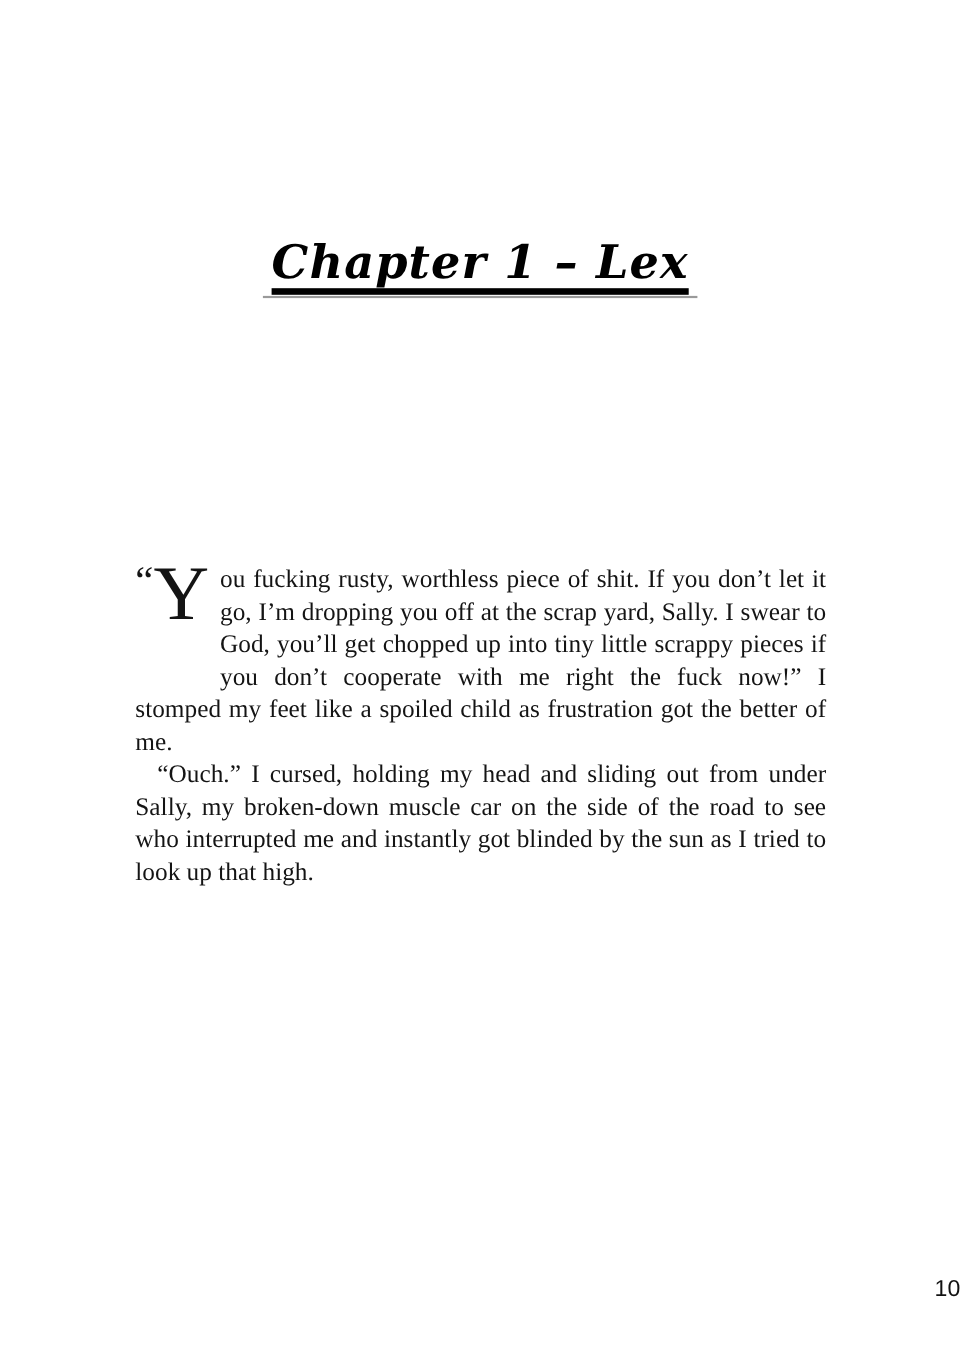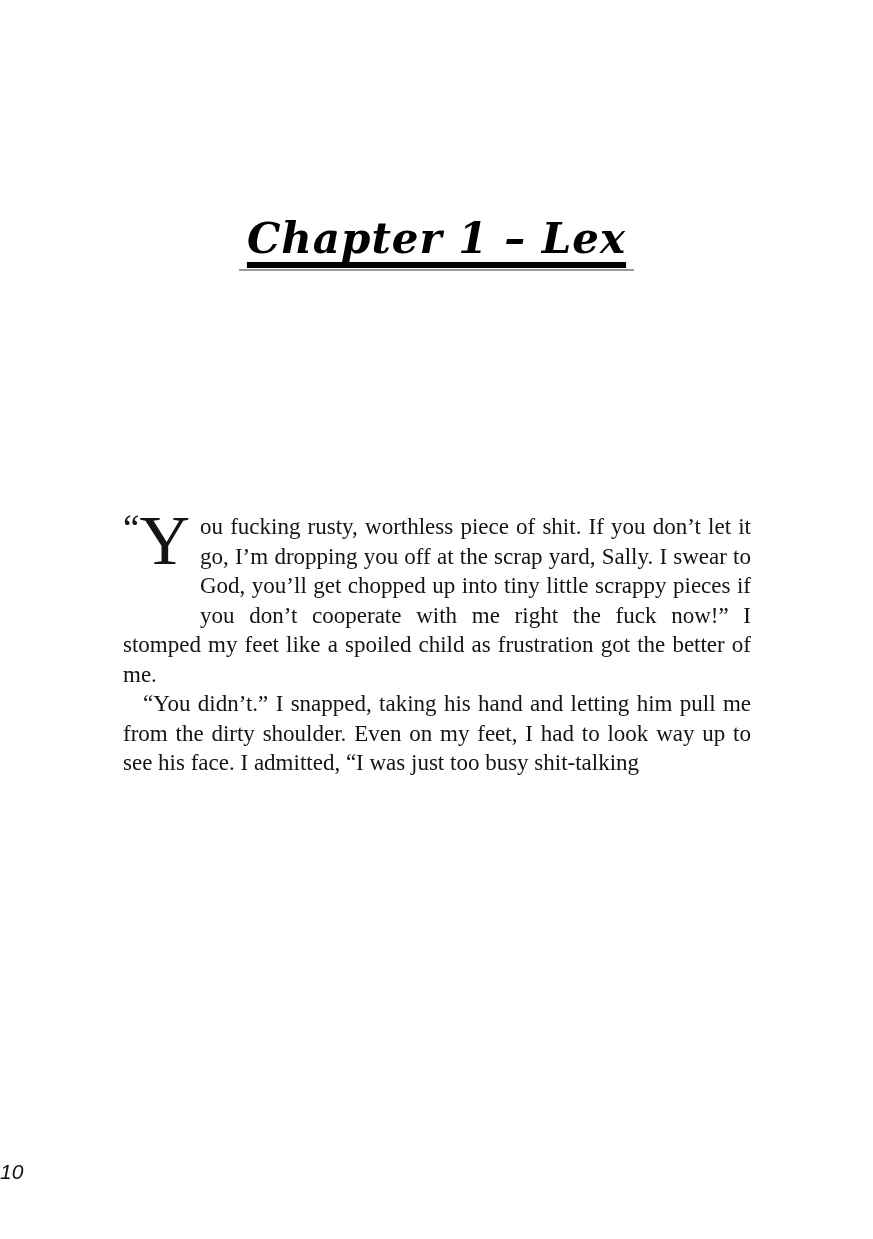--- a/index.html
+++ b/index.html
@@ -74,42 +74,41 @@
     line-height: 70px;
     margin-top: -7px;
   }
 
   
   .page-number {
     position: absolute;
     top: 1160px;
     left: 0;
     width: 100%;
-    text-align: left;
+    text-align: right;
     font-family: "Liberation Sans", sans-serif;
     font-size: 21px;
     color: #111111;
-    font-style: italic;
   }
 </style>
 </head>
 <body>
 
 <div class="page">
 
   <div class="chapter-heading">
     <span class="chapter-title">Chapter 1 – Lex</span>
   </div>
 
   <div class="body-text">
     <p class="para first-para">
       <span class="dropcap">
         <span class="open-quote">“</span>
         <span class="initial">Y</span>
       </span>
       <span>ou fucking rusty, worthless piece of shit. If you don’t let it go, I’m dropping you off at the scrap yard, Sally. I swear to God, you’ll get chopped up into tiny little scrappy pieces if you don’t cooperate with me right the fuck now!” I stomped my feet like a spoiled child as frustration got the better of me.</span>
     </p>
-    <p class="para">“You didn’t.” I snapped, taking his hand and letting him pull me from the dirty shoulder. Even on my feet, I had to look way up to see his face. I admitted, “I was just too busy shit-talking</p>
+    <p class="para">“Ouch.” I cursed, holding my head and sliding out from under Sally, my broken-down muscle car on the side of the road to see who interrupted me and instantly got blinded by the sun as I tried to look up that high.</p>
   </div>
 
   <div class="page-number">10</div>
 
 </div>
 
 </body></html>

